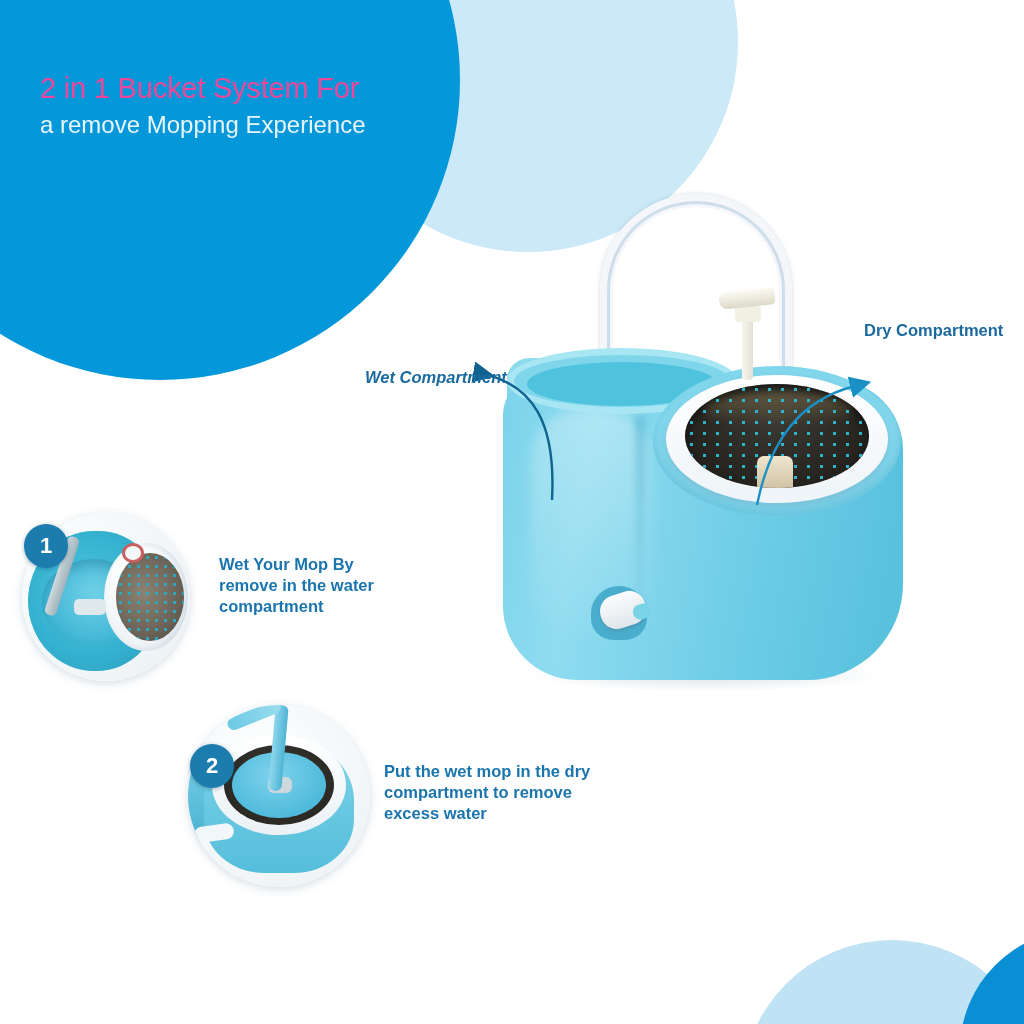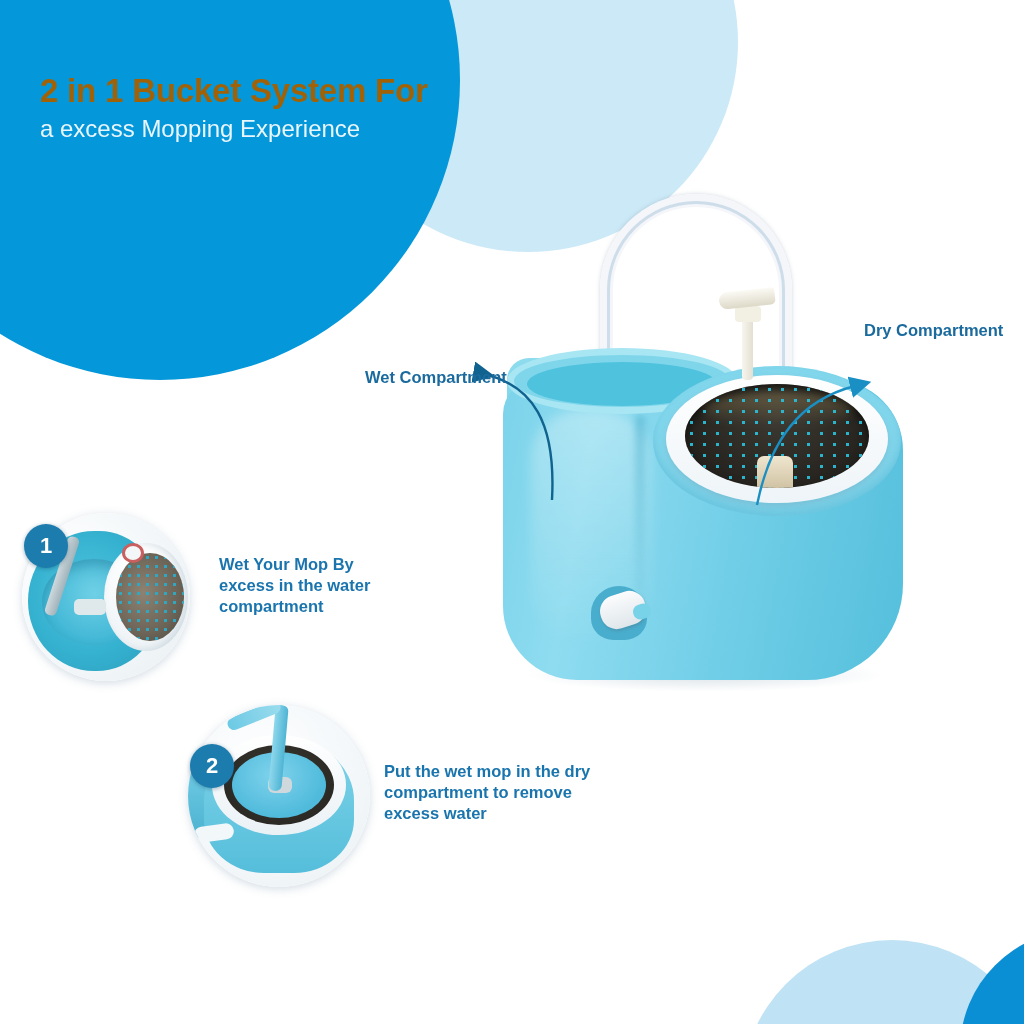--- a/index.html
+++ b/index.html
@@ -55,23 +55,23 @@
 
   
   #header-text {
     position: absolute;
     left: 40px;
     top: 72px;
     width: 430px;
     z-index: 5;
   }
   #title-line1 {
-    font-size: 33px;
-    font-weight: bold;
-    color: #a16207;
+    font-size: 29px;
+    font-weight: normal;
+    color: #ec4899;
     letter-spacing: -0.2px;
     line-height: 1.16;
     margin: 0 0 3px 0;
   }
   #title-line2 {
     font-size: 24px;
     font-weight: 300;
     color: #eaf6fd;
     line-height: 1.34;
     margin: 0;
@@ -83,20 +83,21 @@
     color: #1a6a9e;
     font-size: 16.5px;
     font-weight: bold;
     line-height: 1.28;
     z-index: 6;
   }
   #label-wet {
     left: 365px;
     top: 367px;
     text-align: center;
+    font-style: italic;
   }
   #label-dry {
     left: 864px;
     top: 320px;
     text-align: right;
   }
 
   
   #arrow-layer {
     position: absolute;
@@ -487,21 +488,21 @@
 
 <div id="canvas">
 
   <div class="blob" id="blob-light-top"></div>
   <div class="blob" id="blob-brand-top"></div>
   <div class="blob" id="blob-light-bottom"></div>
   <div class="blob" id="blob-brand-bottom"></div>
 
   <div id="header-text">
     <div id="title-line1">2 in 1 Bucket System For</div>
-    <div id="title-line2">a excess Mopping Experience</div>
+    <div id="title-line2">a remove Mopping Experience</div>
   </div>
 
   <div id="product">
     <div id="product-shadow"></div>
     <div id="handle-outer"></div>
     <div id="handle-inner-shadow"></div>
     <div id="wet-tub"></div>
     <div id="body-main"></div>
     <div id="body-highlight"></div>
     <div id="body-crease"></div>
@@ -552,21 +553,21 @@
           <div id="photo1-dots"></div>
         </div>
         <div id="photo1-knob"></div>
         <div id="photo1-rod"></div>
         <div id="photo1-fitting"></div>
       </div>
     </div>
     <div class="badge" style="left:24px; top:524px; width:44px; height:44px; font-size:22px;">
       <span>1</span>
     </div>
-    <div class="step-text" style="left:219px; top:554px; width:175px;">Wet Your Mop By excess in the water compartment</div>
+    <div class="step-text" style="left:219px; top:554px; width:175px;">Wet Your Mop By remove in the water compartment</div>
   </div>
 
   <div class="step" id="step-2">
     <div class="step-photo" id="photo2">
       <div class="photo-inner" id="photo2-bg">
         <div id="photo2-sidepanel"></div>
         <div id="photo2-bucket"></div>
         <div id="photo2-ring-white"></div>
         <div id="photo2-ring-dark"></div>
         <div id="photo2-plate"></div>

